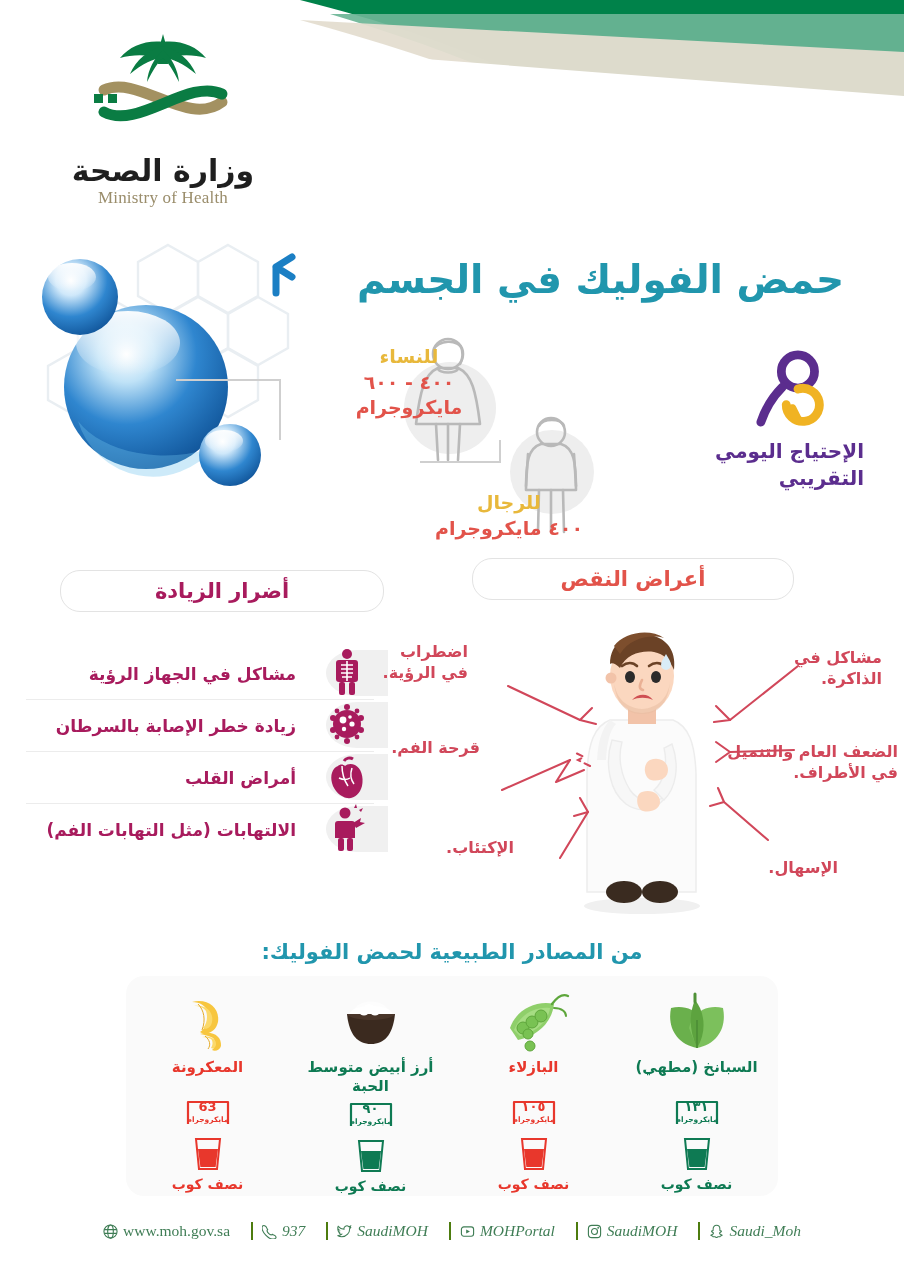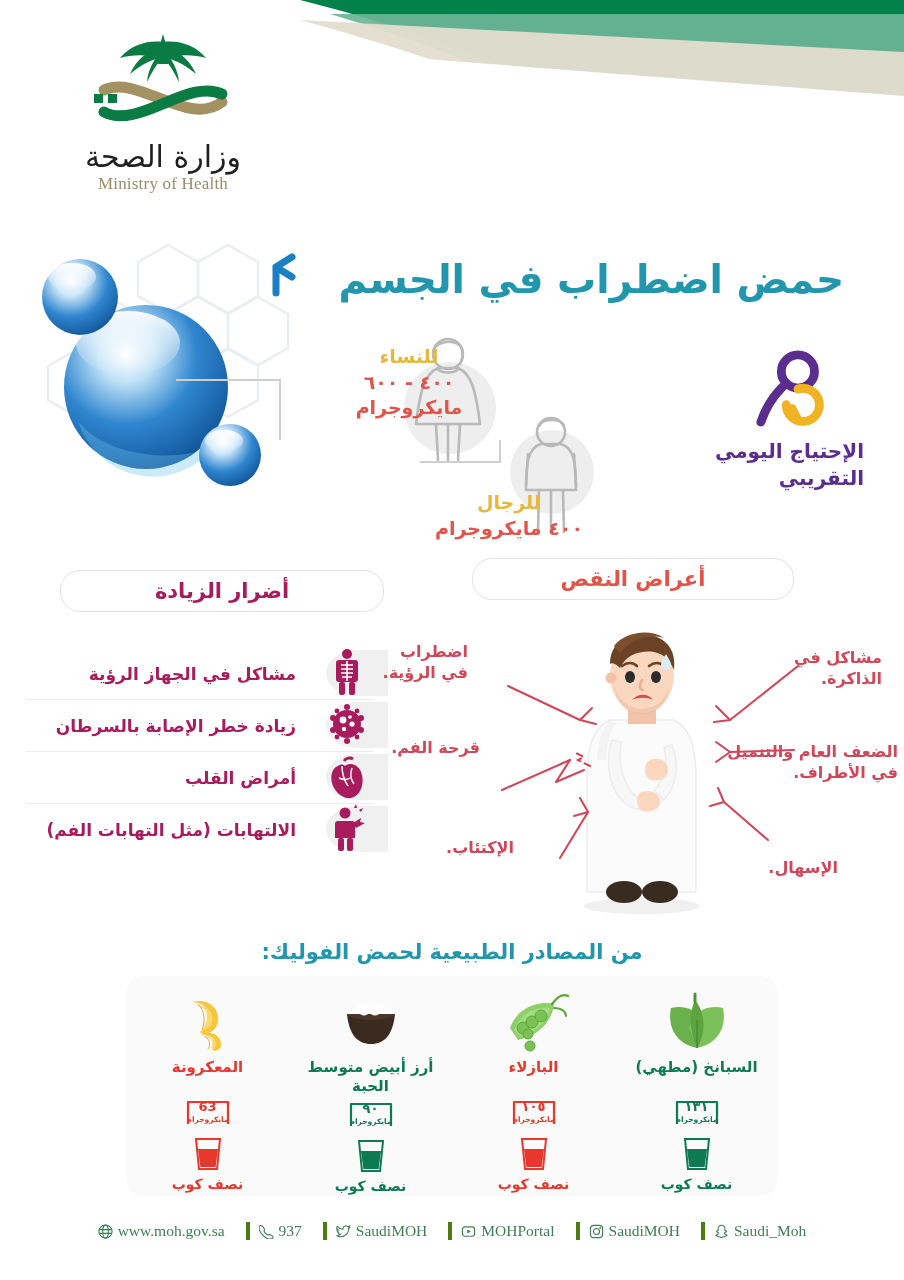--- a/index.html
+++ b/index.html
@@ -12,21 +12,21 @@
     direction:rtl;
   }
   .page{position:relative;width:904px;height:1280px;overflow:hidden;}
 
   
   .swoosh{position:absolute;top:0;left:0;width:904px;height:230px;pointer-events:none;}
 
   
   .logo-block{position:absolute;left:48px;top:28px;width:230px;text-align:center;}
   .logo-mark{width:190px;height:110px;margin:0 auto;display:block;}
-  .logo-ar{font-size:30px;color:#1f1f1f;font-weight:normal;letter-spacing:0;margin-top:2px;line-height:1.1;}
+  .logo-ar{font-size:30px;color:#1f1f1f;font-weight:bold;letter-spacing:0;margin-top:16px;line-height:1.1;}
   .logo-en{font-size:17px;color:#9a8d6b;margin-top:1px;letter-spacing:.2px;font-family:"Liberation Serif",serif;}
 
   
   .molecule{position:absolute;left:18px;top:215px;width:280px;height:290px;}
 
   
   .main-title{
     position:absolute;right:60px;top:258px;width:600px;
     text-align:right;font-size:39px;font-weight:bold;color:#2196ad;
     letter-spacing:0;line-height:1.15;
@@ -113,21 +113,21 @@
   .green{color:#0e7a53;}
 
   
   .footer{
     position:absolute;left:0;right:0;top:1222px;
     display:flex;justify-content:center;gap:12px;
     direction:ltr;color:#3f7d55;
     font-family:"Liberation Serif",serif;font-size:15.5px;
   }
   .f-item{display:flex;align-items:center;gap:5px;padding:0 9px;}
-  .f-item + .f-item{border-left:4px solid #4d7c0f;}
+  .f-item + .f-item{border-left:2px solid #4d7c0f;font-style:italic;}
   .f-ico{width:15px;height:15px;display:inline-block;}
 </style>
 </head>
 <body>
 
 <div class="page">
 
   <svg class="swoosh" viewBox="0 0 904 230" preserveAspectRatio="none">
     <path d="M904,0 L300,0 C460,40 560,90 660,150 C740,196 820,218 904,224 Z" fill="#00824a"></path>
     <path d="M904,14 L330,14 C470,56 580,104 676,164 C752,206 826,224 904,228 Z" fill="#6bb596" opacity=".92"></path>
@@ -189,21 +189,21 @@
     <circle cx="128" cy="172" r="82" fill="url(#gBig)"></circle>
     <ellipse cx="110" cy="128" rx="52" ry="32" fill="url(#gloss)"></ellipse>
     <path d="M60 206 a78 78 0 0 0 136 26 a96 60 0 0 1 -136 -26 Z" fill="#6fc2ef" opacity=".35"></path>
     <circle cx="62" cy="82" r="38" fill="url(#gSm)"></circle>
     <ellipse cx="54" cy="62" rx="24" ry="14" fill="url(#gloss)"></ellipse>
     <circle cx="212" cy="240" r="31" fill="url(#gSm)"></circle>
     <ellipse cx="206" cy="226" rx="19" ry="11" fill="url(#gloss)"></ellipse>
     <path d="M258 52 l0 26 M258 52 l16 -10 M258 52 l16 10" stroke="#1b7fc4" stroke-width="7" fill="none" stroke-linecap="round"></path>
   </svg>
 
-  <div class="main-title">حمض اضطراب في الجسم</div>
+  <div class="main-title">حمض الفوليك في الجسم</div>
 
   <div class="needs">
 
     <svg style="position:absolute;right:402px;top:-2px;width:110px;height:150px;" viewBox="0 0 110 150">
       <circle cx="58" cy="80" r="46" fill="#eeeeee"></circle>
       <g fill="none" stroke="#b9b9b9" stroke-width="2.6" stroke-linecap="round" stroke-linejoin="round">
         <circle cx="56" cy="26" r="15"></circle>
         <path d="M42 22 c2 -10 26 -12 28 0 c2 8 -2 14 -2 14"></path>
         <path d="M46 40 c0 6 20 6 20 0"></path>
         <path d="M46 40 C32 46 28 64 24 96 L88 96 C84 64 80 46 66 40 Z"></path>

